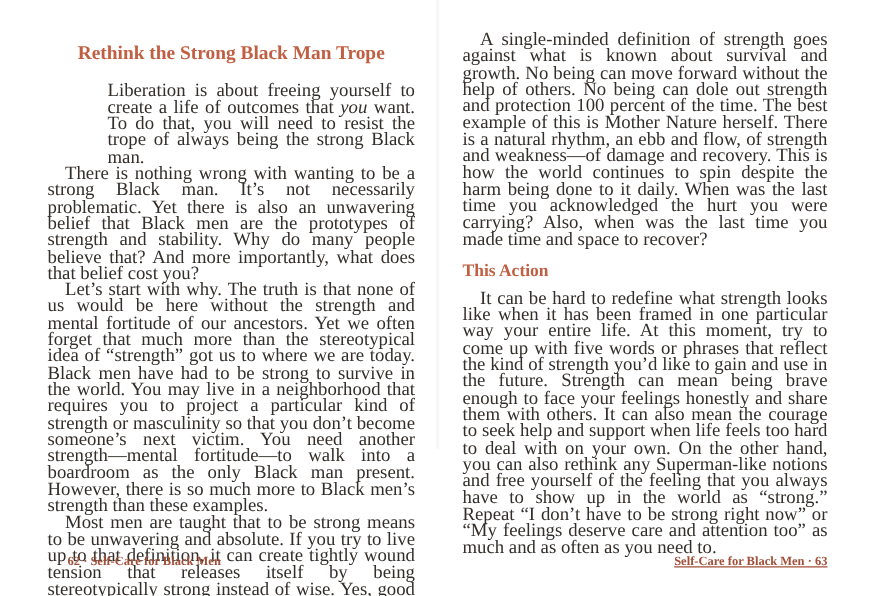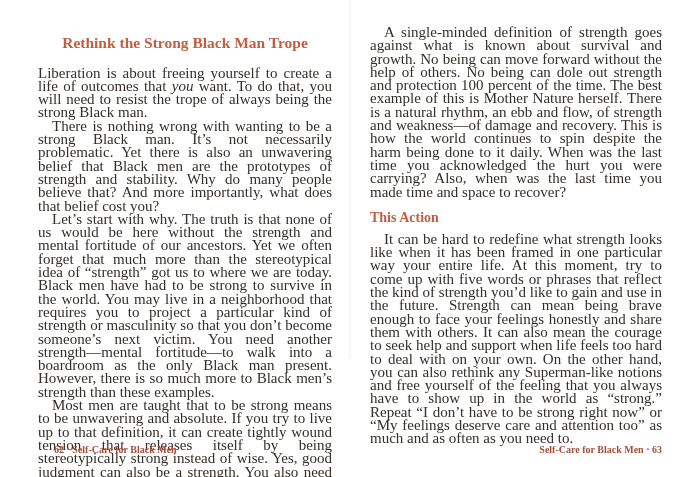--- a/index.html
+++ b/index.html
@@ -57,34 +57,35 @@
   }
   .body-text p {
     margin: 0;
     font-size: 15px;
     line-height: 13.3px;
     text-align: justify;
     text-indent: 14px;
   }
   .body-text p.no-indent {
     text-indent: 0;
+    margin-left: 48px;
   }
   .body-text em {
     font-style: italic;
   }
   .footer {
     position: absolute;
     bottom: 22px;
     font-weight: bold;
     font-size: 10px;
     color: #a14f38;
     white-space: nowrap;
   }
   .footer.footer-left  { left: 54px; }
-  .footer.footer-right { right: 38px; text-align: right; }
+  .footer.footer-right { right: 38px; text-align: right; text-decoration: underline; }
 </style>
 </head>
 <body>
 
 <div class="spread">
 
   <div class="page left">
     <h1 class="chapter-title">Rethink the Strong Black Man Trope</h1>
 
     <div class="body-text">

